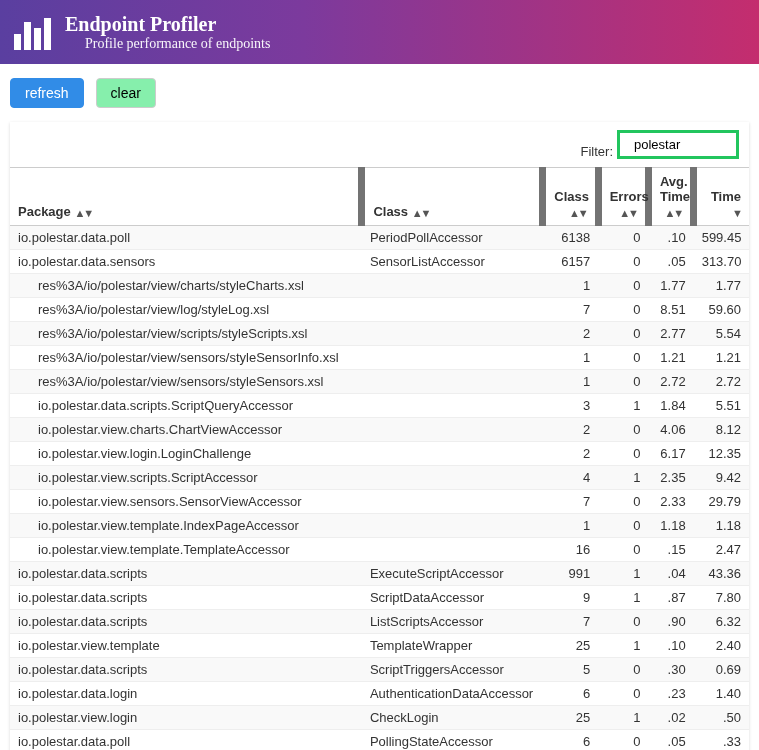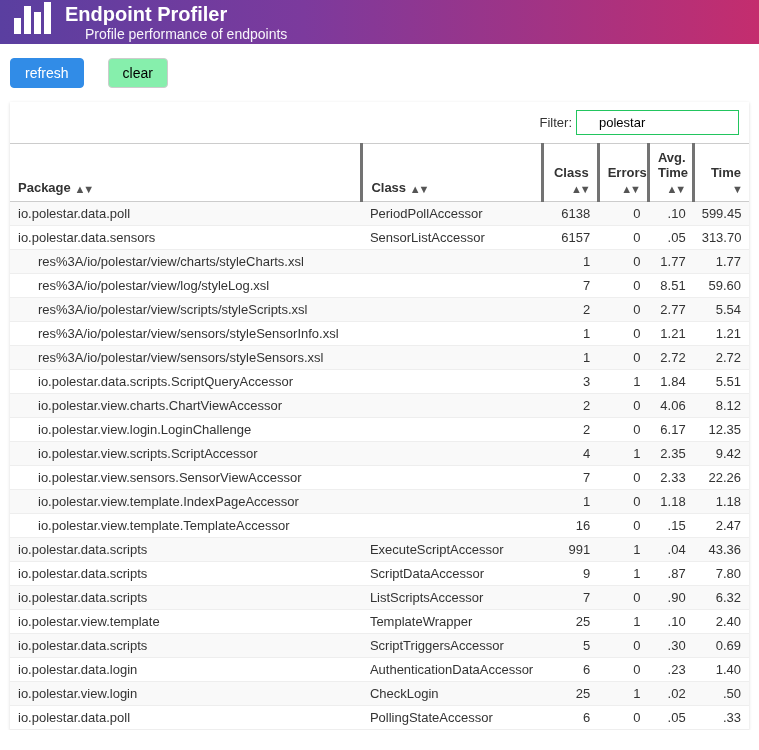--- a/index.html
+++ b/index.html
@@ -10,24 +10,25 @@
     body {
       font-family: -apple-system, BlinkMacSystemFont, "Segoe UI", Arial, sans-serif;
       font-size: 13px;
       color: #333;
       background: #fff;
       width: 759px;
     }
     .header {
       background: linear-gradient(90deg, #5a3fa0 0%, #7c3a9d 40%, #c42d6e 100%);
       color: #fff;
-      padding: 2px 14px;
-      display: flex;
-      align-items: flex-start;
+      padding: 12px 14px;
+      display: flex;
+      align-items: flex-end;
       gap: 14px;
+      font-family: Liberation Serif, serif;
     }
     .header-icon {
       display: flex;
       align-items: flex-end;
       gap: 3px;
       padding-bottom: 2px;
     }
     .header-icon .bar {
       width: 7px;
       background: #fff;
@@ -47,21 +48,21 @@
     }
     .header-subtitle {
       font-size: 14px;
       font-weight: 500;
       opacity: 0.95;
       margin-left: 20px;
     }
     .toolbar {
       padding: 14px 10px;
       display: flex;
-      gap: 24px;
+      gap: 12px;
     }
     .btn {
       padding: 6px 14px;
       border-radius: 4px;
       font-size: 14px;
       cursor: pointer;
       border: 1px solid #ccc;
       background: #86efac;
     }
     .btn-primary {
@@ -69,45 +70,45 @@
       border-color: #318ce7;
       color: #fff;
     }
     .panel {
       margin: 0 10px;
       box-shadow: 0 1px 3px rgba(0,0,0,0.15);
     }
     .filter-row {
       display: flex;
       justify-content: flex-end;
-      align-items: center;
+      align-items: flex-end;
       padding: 8px 10px;
       gap: 4px;
     }
     .filter-label {
       font-size: 13px;
       font-weight: 500;
     }
     .filter-input {
-      border: 1px solid #22c55e;
-      padding: 4px 22px;
+      border: 3px solid #22c55e;
+      padding: 4px 14px;
       font-size: 13px;
-      width: 163px;
+      width: 122px;
     }
     table {
       width: 100%;
       border-collapse: collapse;
       font-size: 13px;
     }
     thead th {
       text-align: left;
       padding: 6px 8px;
       border-top: 1px solid #ccc;
       border-bottom: 1px solid #ccc;
-      border-right: 3px solid #737373;
+      border-right: 7px solid #737373;
       font-weight: 600;
       vertical-align: bottom;
       color: #333;
     }
     thead th:last-child {
       border-right: none;
     }
     .th-num {
       text-align: right;
     }
@@ -295,21 +296,21 @@
           <td class="num">1</td>
           <td class="num">2.35</td>
           <td class="num">9.42</td>
         </tr>
         <tr>
           <td class="indent">io.polestar.view.sensors.SensorViewAccessor</td>
           <td></td>
           <td class="num">7</td>
           <td class="num">0</td>
           <td class="num">2.33</td>
-          <td class="num">22.26</td>
+          <td class="num">29.79</td>
         </tr>
         <tr>
           <td class="indent">io.polestar.view.template.IndexPageAccessor</td>
           <td></td>
           <td class="num">1</td>
           <td class="num">0</td>
           <td class="num">1.18</td>
           <td class="num">1.18</td>
         </tr>
         <tr>

